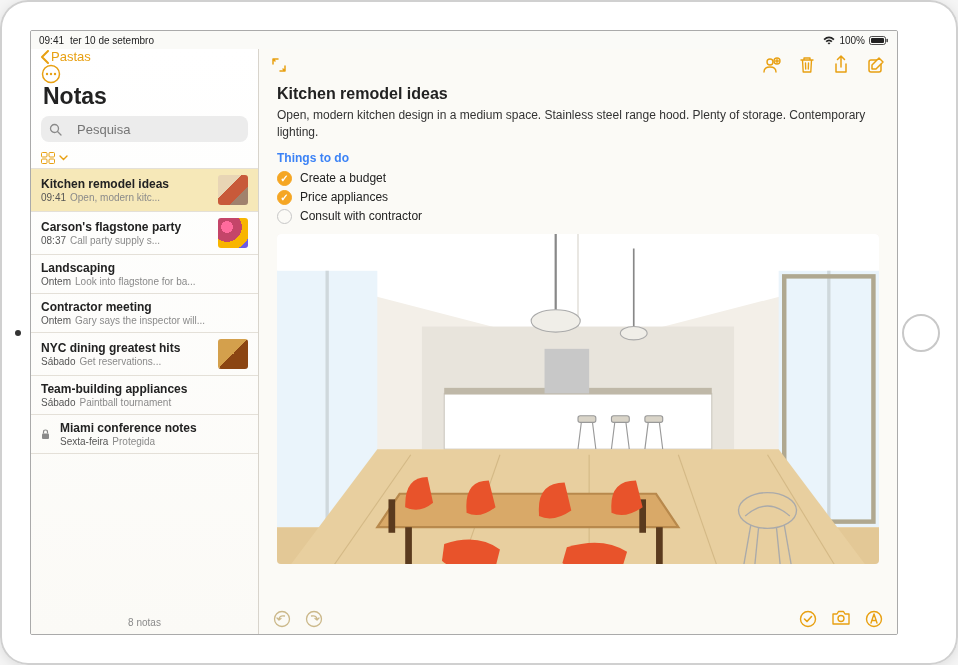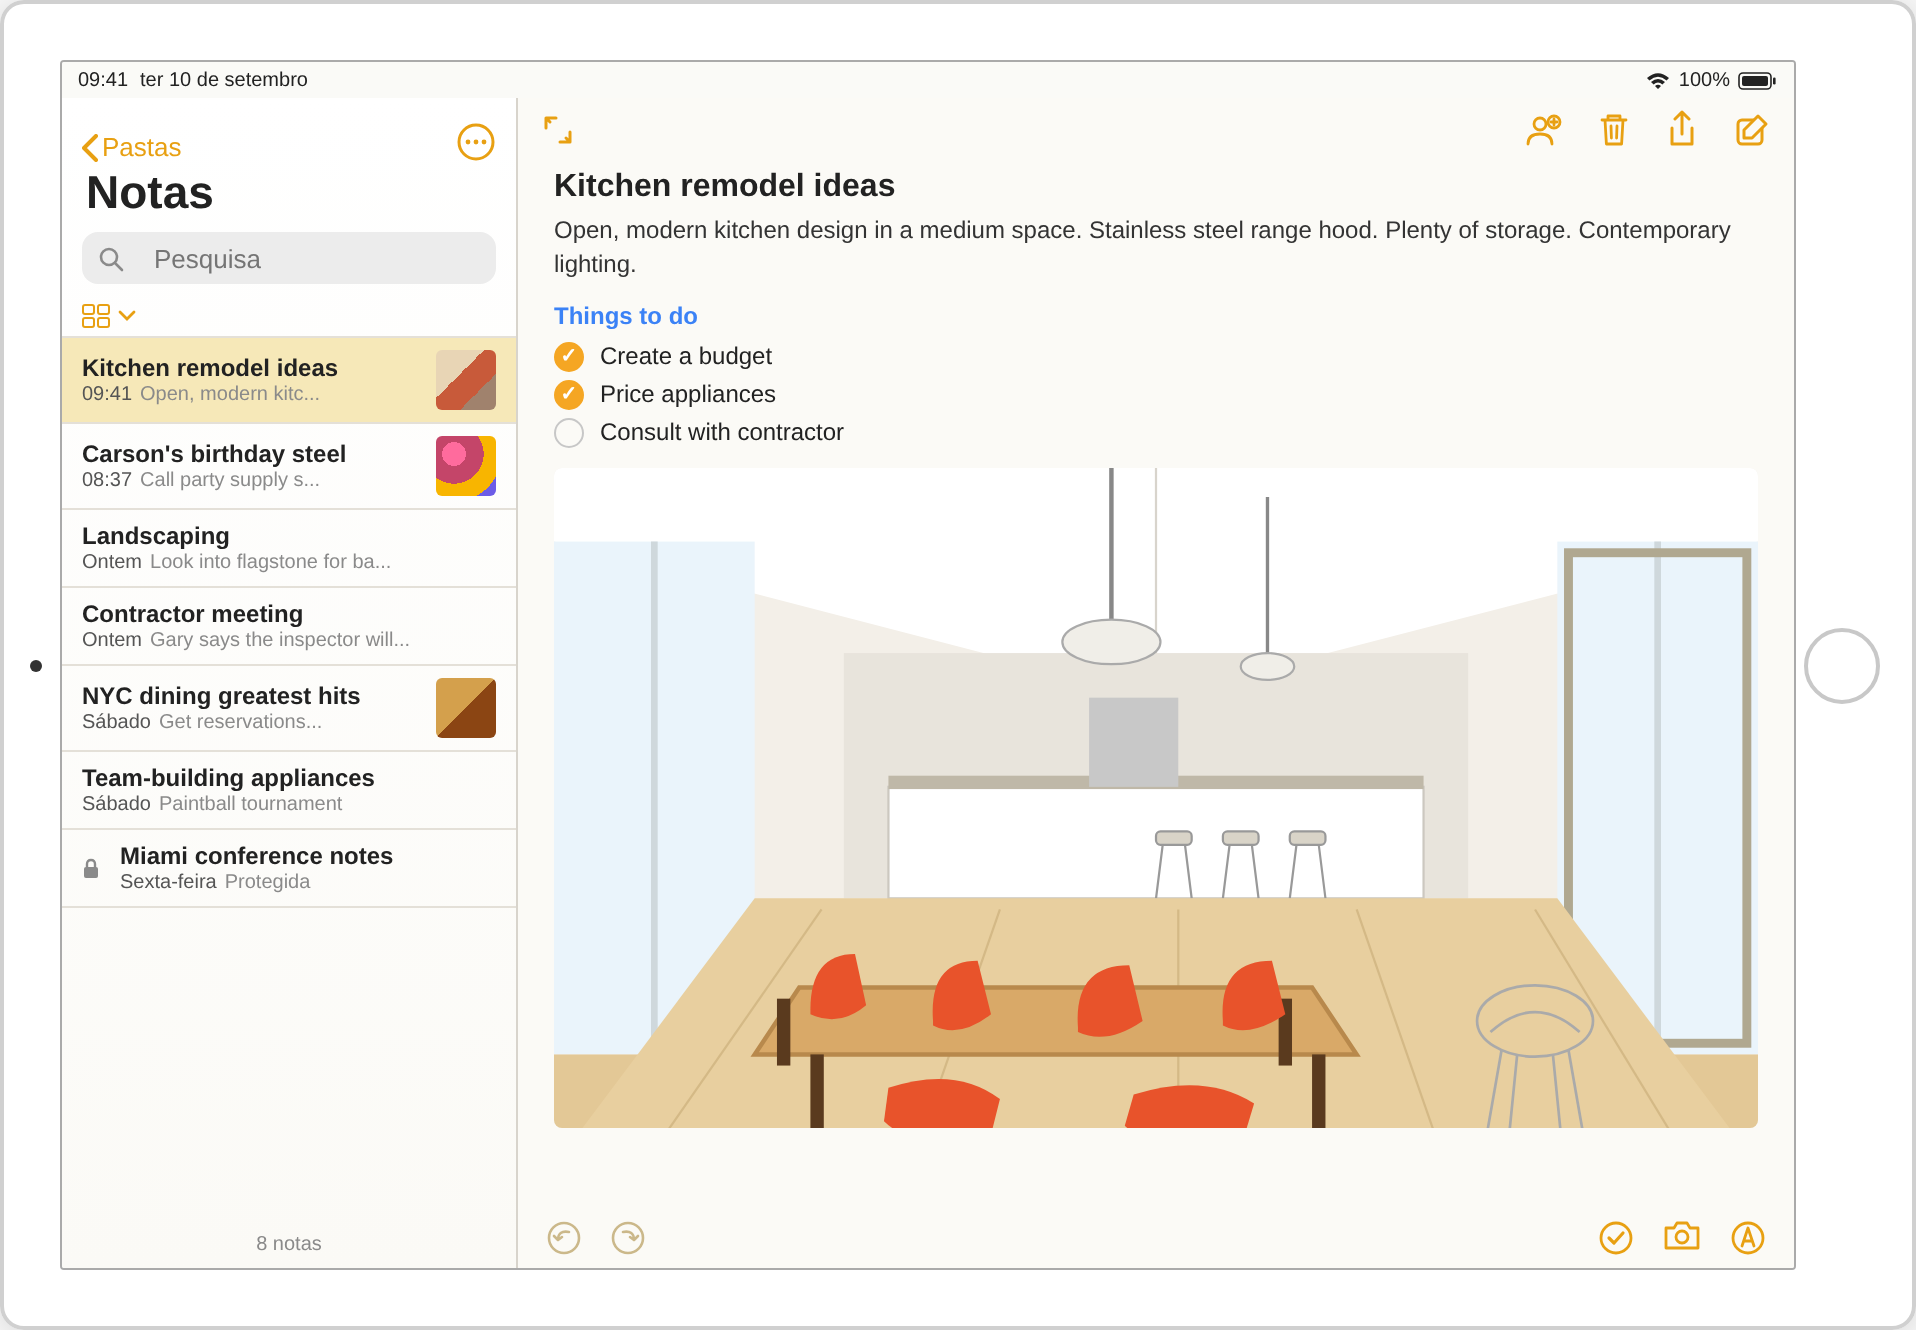--- a/index.html
+++ b/index.html
@@ -1,19 +1,19 @@
 <!DOCTYPE html>
 <html><head>
 <meta charset="utf-8">
 <style>
 * { margin: 0; padding: 0; box-sizing: border-box; font-family: -apple-system, 'Helvetica Neue', Helvetica, Arial, sans-serif; }
 body { background: #f5f5f5; width: 958px; height: 665px; position: relative; display: flex; align-items: center; justify-content: center; }
 
 .device-frame {
-  width: 958px; height: 665px; background: #fff; border-radius: 12px; position: relative;
+  width: 958px; height: 665px; background: #fff; border-radius: 28px; position: relative;
   box-shadow: inset 0 0 0 2px #d0d0d0, 0 2px 12px rgba(0,0,0,0.1);
   padding: 30px 60px 30px 30px;
 }
 .home-button {
   position: absolute; right: 18px; top: 50%; transform: translateY(-50%);
   width: 38px; height: 38px; border-radius: 50%; border: 2px solid #c8c8c8; background: #fff;
 }
 .camera-dot {
   position: absolute; left: 15px; top: 50%; transform: translateY(-50%);
   width: 6px; height: 6px; border-radius: 50%; background: #333;
@@ -31,21 +31,21 @@
 .status-left { display: flex; gap: 6px; align-items: center; }
 .status-right { display: flex; gap: 4px; align-items: center; }
 
 .app-body { flex: 1; display: flex; overflow: hidden; }
 
 
 .sidebar {
   width: 228px; border-right: 1px solid #d8d4cc; display: flex; flex-direction: column;
   background: linear-gradient(#ffffff, #fbfaf6);
 }
-.sidebar-toolbar { height: 32px; display: flex; align-items: flex-end; justify-content: space-between; padding: 0 10px; }
+.sidebar-toolbar { height: 32px; display: flex; align-items: flex-start; justify-content: space-between; padding: 0 10px; flex-direction: column; }
 .back-btn { display: flex; align-items: center; color: #e8a012; font-size: 13px; gap: 2px; cursor: pointer; }
 .more-btn { color: #e8a012; }
 .sidebar-title { font-size: 23px; font-weight: 700; color: #222; padding: 2px 12px 6px; }
 .searchbar {
   margin: 0 10px 6px; background: #ececec; border-radius: 8px; height: 26px; display: flex;
   align-items: center; padding: 0 8px; gap: 15px; color: #8a8a8a; font-size: 13px;
 }
 .searchbar input { flex: 1; border: none; background: transparent; outline: none; font-size: 13px; color: #333; }
 .sort-row { display: flex; align-items: center; gap: 4px; padding: 4px 10px; color: #e8a012; font-size: 10px; border-bottom: 1px solid #e4e0d8; }
 .sort-row .gallery-ic { color: #e8a012; }
@@ -173,21 +173,21 @@
         <div class="notes-list" id="notes-list">
             <div class="note-item selected">
               <div class="note-text">
                 <div class="note-title">Kitchen remodel ideas</div>
                 <div class="note-sub"><span class="time">09:41</span>Open, modern kitc...</div>
               </div>
               <div class="thumb" style="background:linear-gradient(135deg,#e8d5b5 40%,#c85a3a 40%,#c85a3a 70%,#a0826d 70%)"></div>
             </div>
             <div class="note-item">
               <div class="note-text">
-                <div class="note-title">Carson's birthday steel</div>
+                <div class="note-title">Carson's flagstone party</div>
                 <div class="note-sub"><span class="time">08:37</span>Call party supply s...</div>
               </div>
               <div class="thumb" style="background:radial-gradient(circle at 30% 30%,#ff6b9d 20%,#c44569 20%,#c44569 50%,#f8b500 50%,#f8b500 80%,#6c5ce7 80%)"></div>
             </div>
             <div class="note-item">
               <div class="note-text">
                 <div class="note-title">Landscaping</div>
                 <div class="note-sub"><span class="time">Ontem</span>Look into flagstone for ba...</div>
               </div>
             </div>

